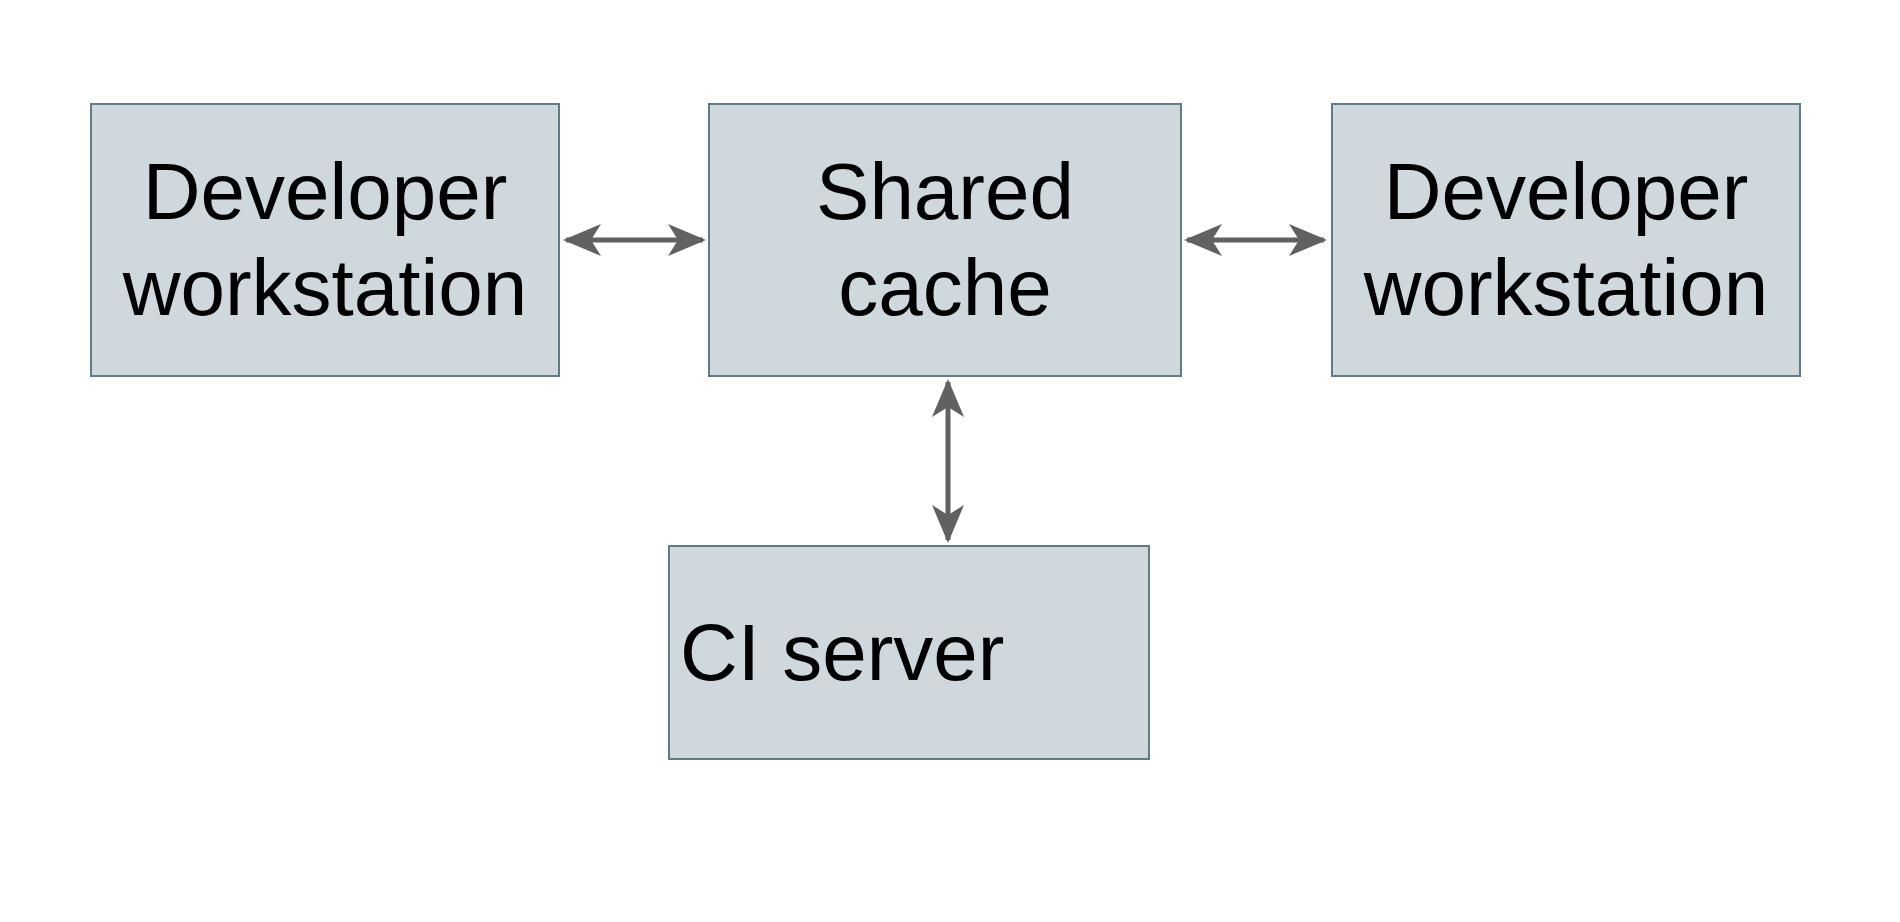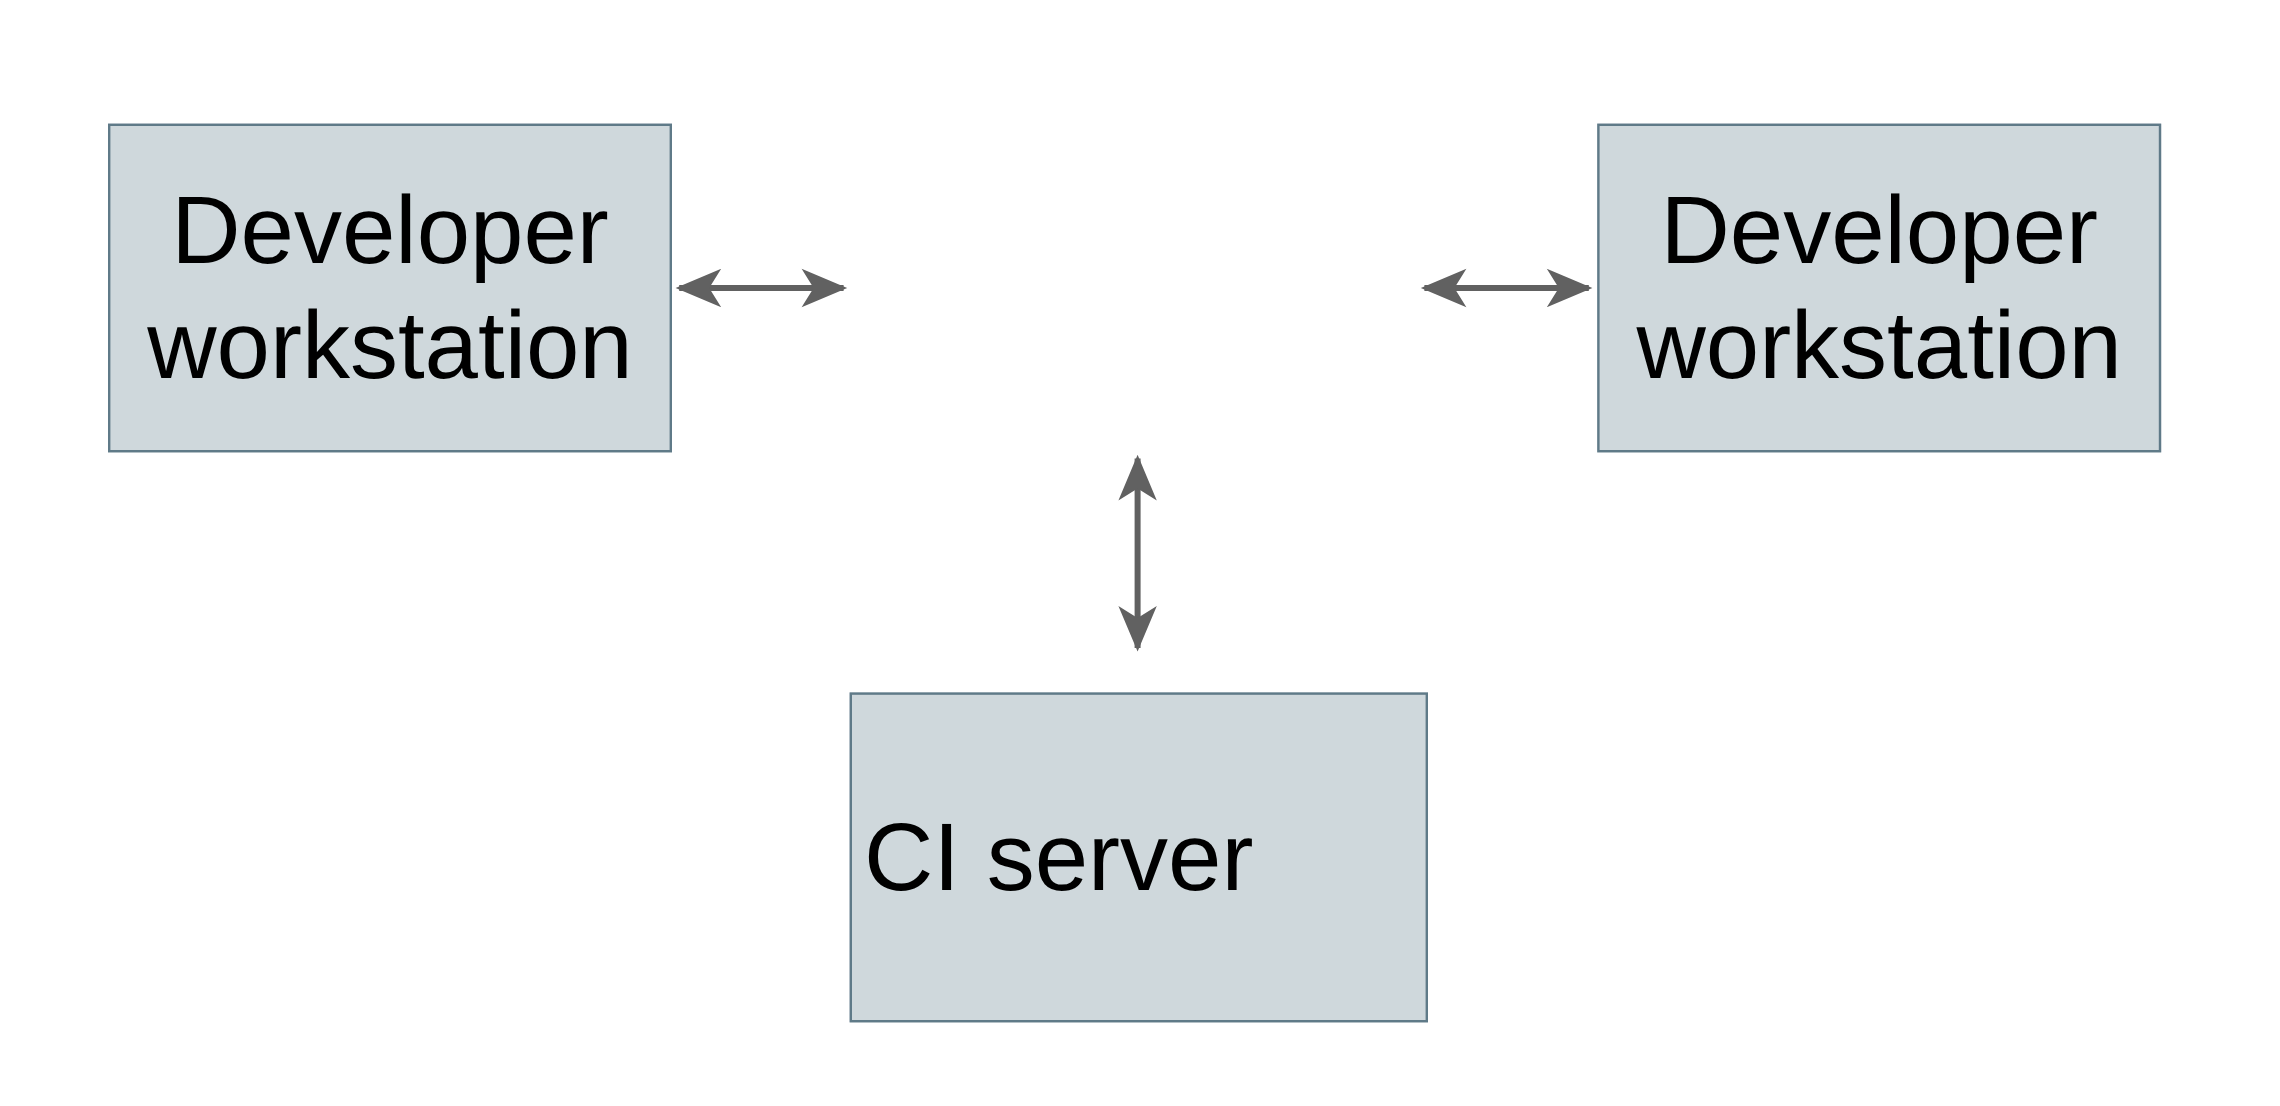--- a/index.html
+++ b/index.html
@@ -24,21 +24,21 @@
     align-items: center;
     text-align: center;
     color: var(--text-color, #000000);
     font-size: 80px;
     line-height: 1.2;
     padding: 0 10px;
   }
   #node-left   { left: 90px;   top: 103px; width: 470px; height: 274px; }
   #node-cache  { left: 708px;  top: 103px; width: 474px; height: 274px; }
   #node-right  { left: 1331px; top: 103px; width: 470px; height: 274px; }
-  #node-ci     { left: 708px;  top: 545px; width: 482px; height: 275px; margin-top: 32px; }
+  #node-ci     { left: 668px;  top: 545px; width: 482px; height: 215px; }
   #edges {
     position: absolute;
     left: 0;
     top: 0;
     width: 1900px;
     height: 922px;
     pointer-events: none;
   }
   .edge-line {
     stroke: var(--arrow-color, #616161);
@@ -73,20 +73,23 @@
       <line class="edge-line" x1="948" y1="382" x2="948" y2="540"></line>
       <polygon class="edge-head" points="948,379 932,417 948,407 964,417"></polygon>
       <polygon class="edge-head" points="948,543 932,505 948,515 964,505"></polygon>
     </g>
   </svg>
 
   <div class="node" id="node-left">
     <span>Developer workstation</span>
   </div>
 
+  <div class="node" id="node-cache">
+    <span>Shared cache</span>
+  </div>
 
   <div class="node" id="node-right">
     <span>Developer workstation</span>
   </div>
 
   <div class="node" id="node-ci">
     <span>CI server</span>
   </div>
 
 </div>

